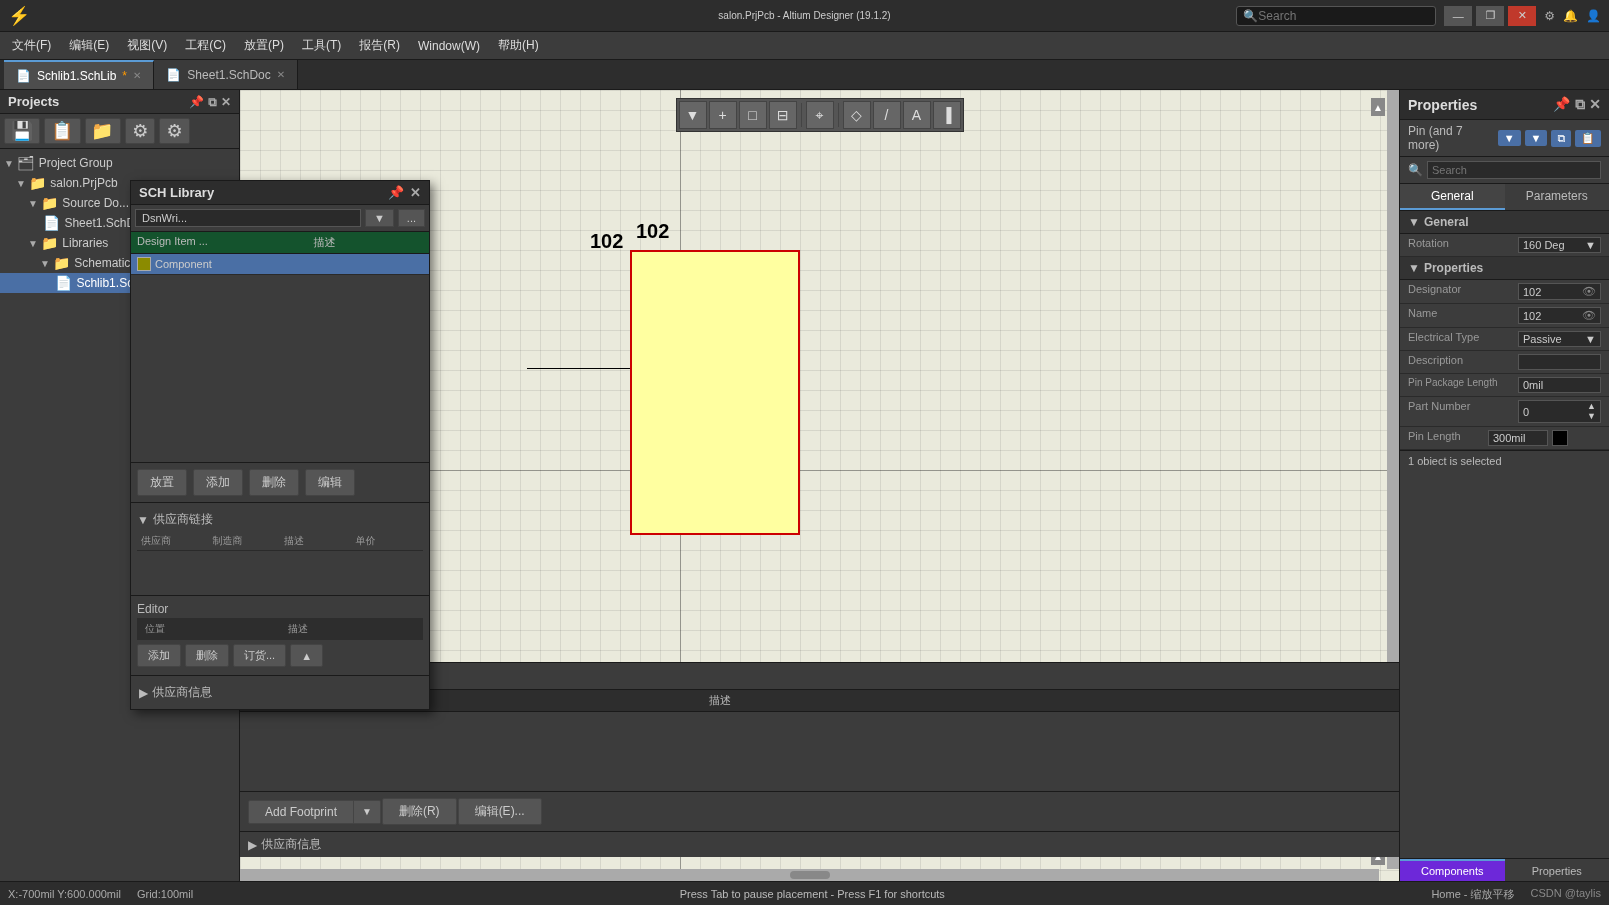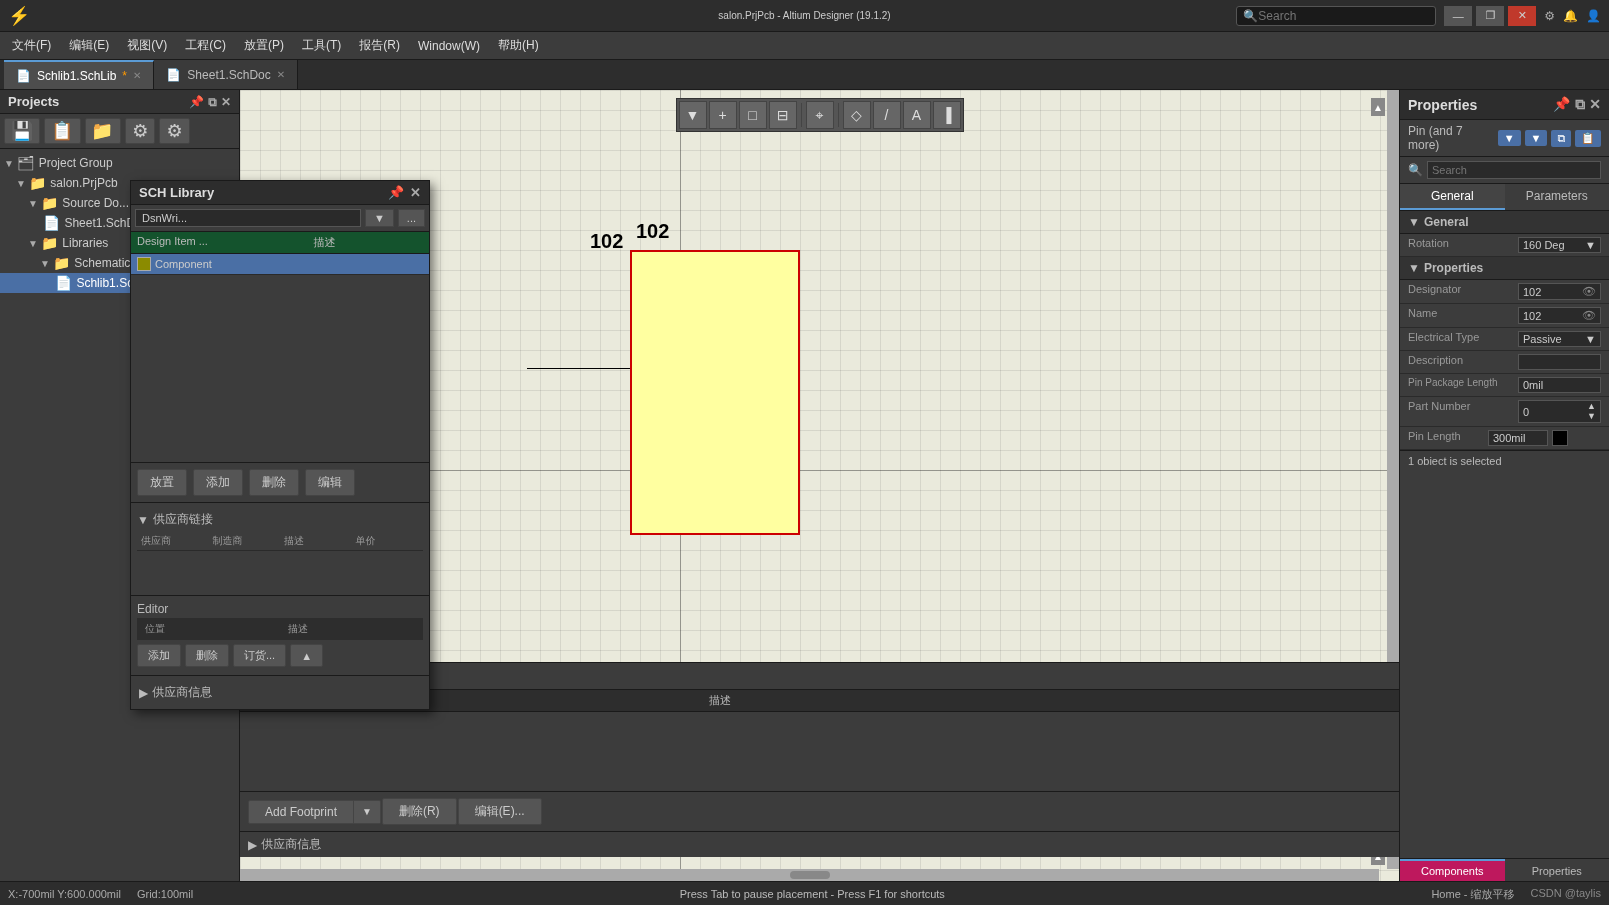--- a/index.html
+++ b/index.html
@@ -455,21 +455,21 @@
       border-top: 1px solid #1a1a1a;
     }
     .right-bottom-tabs {
       display: flex; border-top: 1px solid #1a1a1a; margin-top: auto;
     }
     .right-bottom-tab {
       flex: 1; text-align: center; padding: 4px;
       font-size: 11px; cursor: pointer; color: #bbb;
       border-top: 2px solid transparent;
     }
-    .right-bottom-tab.active { color: #fff; border-top: 2px solid #5b9bd5; background: #be185d; }
+    .right-bottom-tab.active { color: #fff; border-top: 2px solid #5b9bd5; background: #6d28d9; }
 
     
     #status-bar {
       height: 24px;
       background: #2d2d2d;
       border-top: 1px solid #1a1a1a;
       display: flex; align-items: center;
       padding: 12px 8px;
       font-size: 11px; color: #aaa;
       gap: 16px;

